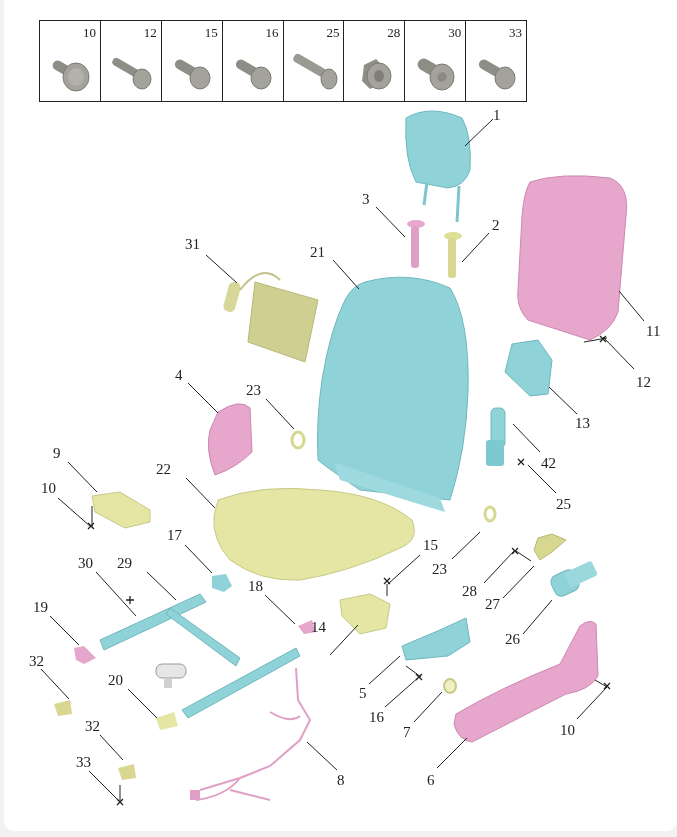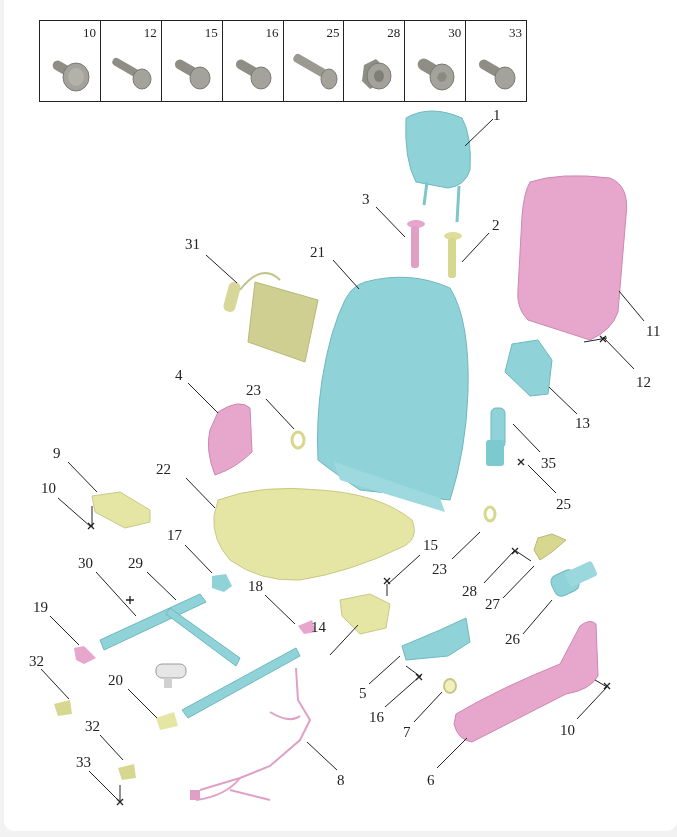--- a/index.html
+++ b/index.html
@@ -236,30 +236,30 @@
   <span class="lbl" style="left:493px;top:108px">1</span>
   <span class="lbl" style="left:492px;top:218px">2</span>
   <span class="lbl" style="left:362px;top:192px">3</span>
   <span class="lbl" style="left:185px;top:237px">31</span>
   <span class="lbl" style="left:310px;top:245px">21</span>
   <span class="lbl" style="left:646px;top:324px">11</span>
   <span class="lbl" style="left:636px;top:375px">12</span>
   <span class="lbl" style="left:575px;top:416px">13</span>
   <span class="lbl" style="left:175px;top:368px">4</span>
   <span class="lbl" style="left:246px;top:383px">23</span>
-  <span class="lbl" style="left:541px;top:456px">35</span>
+  <span class="lbl" style="left:541px;top:456px">42</span>
   <span class="lbl" style="left:556px;top:497px">25</span>
   <span class="lbl" style="left:53px;top:446px">9</span>
   <span class="lbl" style="left:41px;top:481px">10</span>
   <span class="lbl" style="left:156px;top:462px">22</span>
   <span class="lbl" style="left:167px;top:528px">17</span>
   <span class="lbl" style="left:423px;top:538px">15</span>
   <span class="lbl" style="left:432px;top:562px">23</span>
   <span class="lbl" style="left:78px;top:556px">30</span>
-  <span class="lbl" style="left:128px;top:556px">29</span>
+  <span class="lbl" style="left:117px;top:556px">29</span>
   <span class="lbl" style="left:462px;top:584px">28</span>
   <span class="lbl" style="left:485px;top:597px">27</span>
   <span class="lbl" style="left:33px;top:600px">19</span>
   <span class="lbl" style="left:248px;top:579px">18</span>
   <span class="lbl" style="left:505px;top:632px">26</span>
   <span class="lbl" style="left:29px;top:654px">32</span>
   <span class="lbl" style="left:311px;top:620px">14</span>
   <span class="lbl" style="left:108px;top:673px">20</span>
   <span class="lbl" style="left:359px;top:686px">5</span>
   <span class="lbl" style="left:369px;top:710px">16</span>

